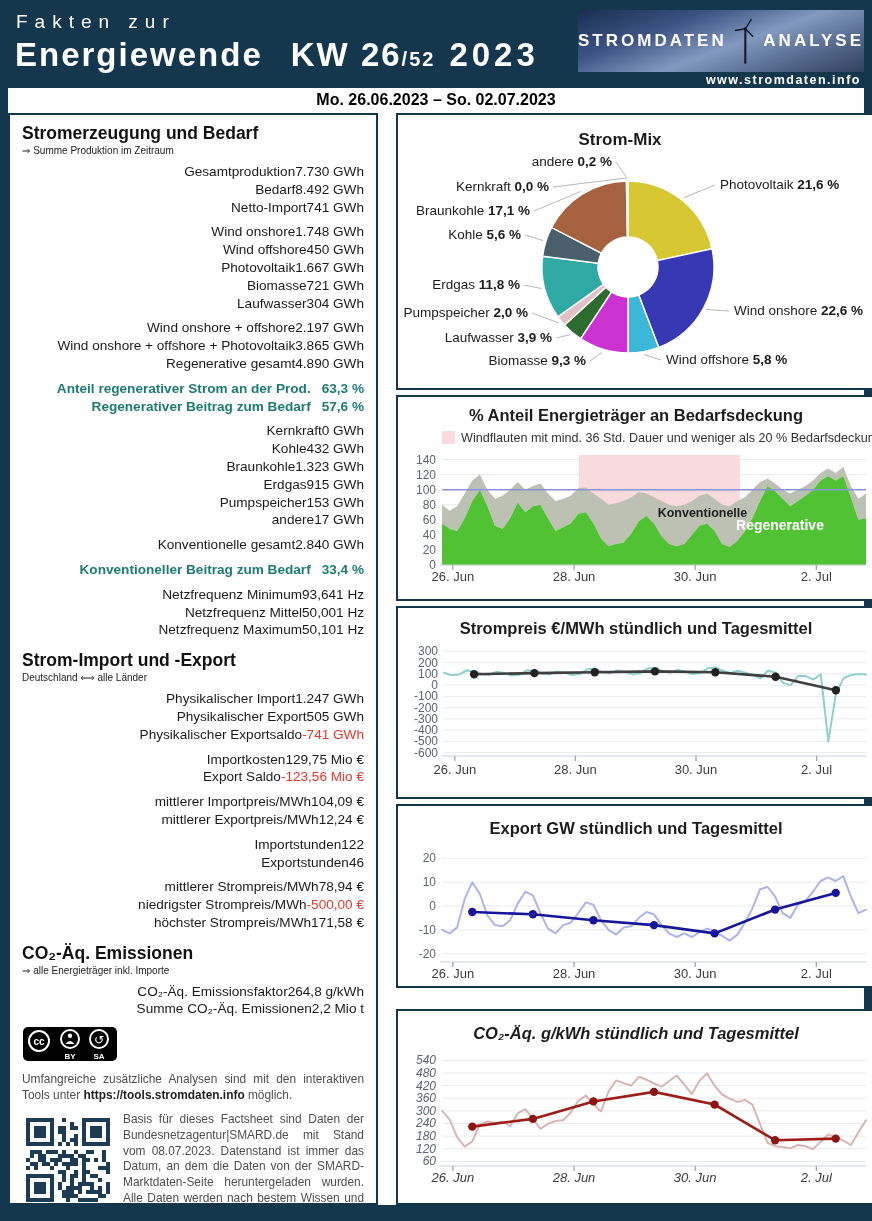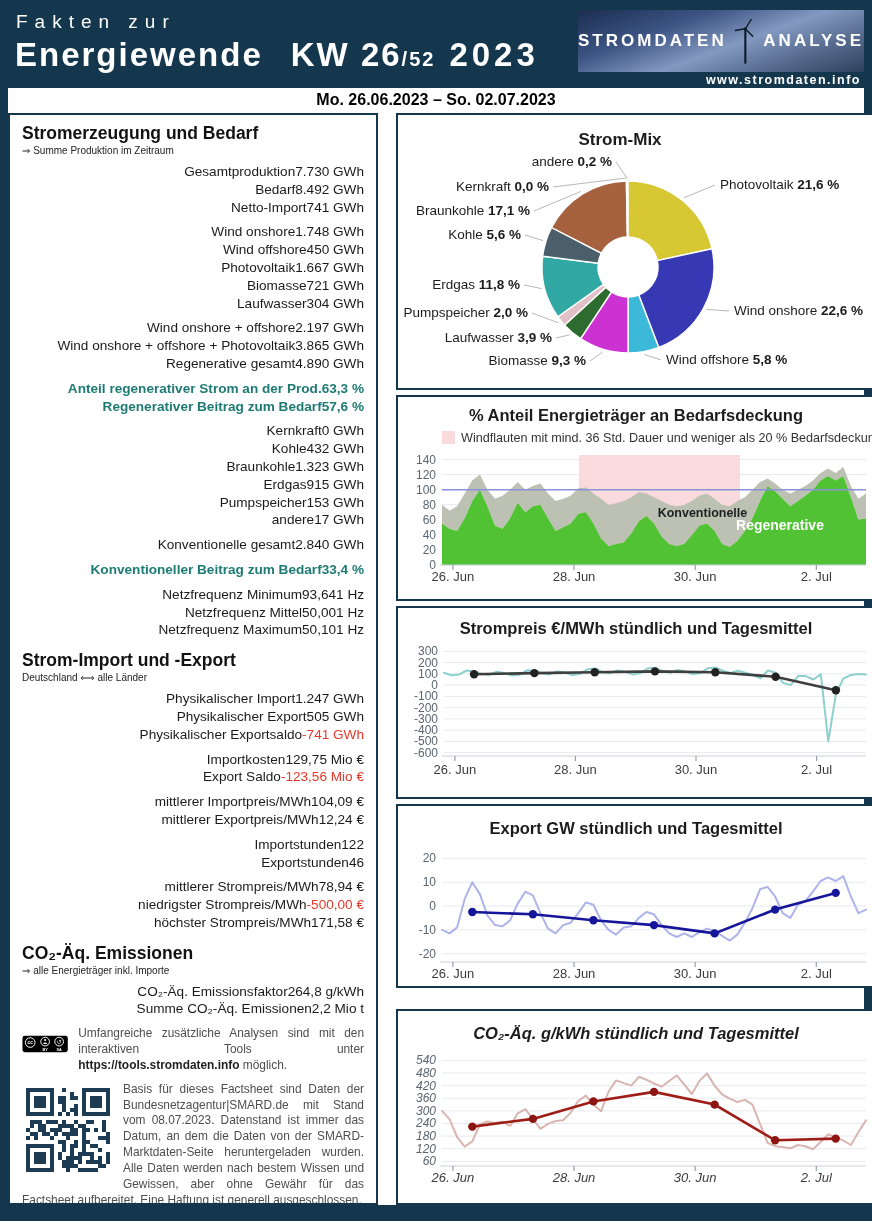--- a/index.html
+++ b/index.html
@@ -30,26 +30,26 @@
   .p3{top:606px;height:193px;}
   .p4{top:804px;height:184px;}
   .p5{top:1009px;height:196px;font-style:italic;}
   .cpanel svg{display:block;}
   
   .sec-heading{font-size:17.5px;font-weight:bold;color:#121212;margin:11px 0 1px;}
   .sec-heading:first-child{margin-top:2px;}
   .sec-sub{font-size:10px;color:#232323;margin:0 0 7px;}
   .group{margin-bottom:7px;}
   .row{display:flex;justify-content:flex-end;line-height:17.8px;font-size:13.6px;color:#1b1b1b;}
-  .row.t{color:#1e7b74;font-weight:bold;}
+  .row.t{color:#1e7b74;font-weight:bold;gap:11px;}
   .row.t .val{color:#1e7b74;}
   .val.r{color:#e8382b;}
   
   .footer-block{margin-top:8px;}
-  .cc-row{display:flex;gap:10px;margin-bottom:8px;align-items:flex-start;}
+  .cc-row{display:flex;gap:10px;margin-bottom:8px;align-items:flex-start;flex-direction:column;}
   .foot-text{font-size:11.9px;color:#4e4e4e;text-align:justify;margin:0;line-height:1.33;}
   .foot-text b{color:#1f1f1f;}
   .qr-row{display:block;}
   .qr-row svg{float:left;margin:2px 9px 2px 0;}
   svg text{font-family:"Liberation Sans","DejaVu Sans",sans-serif;}
 </style>
 </head>
 <body>
 
 <div class="page">

